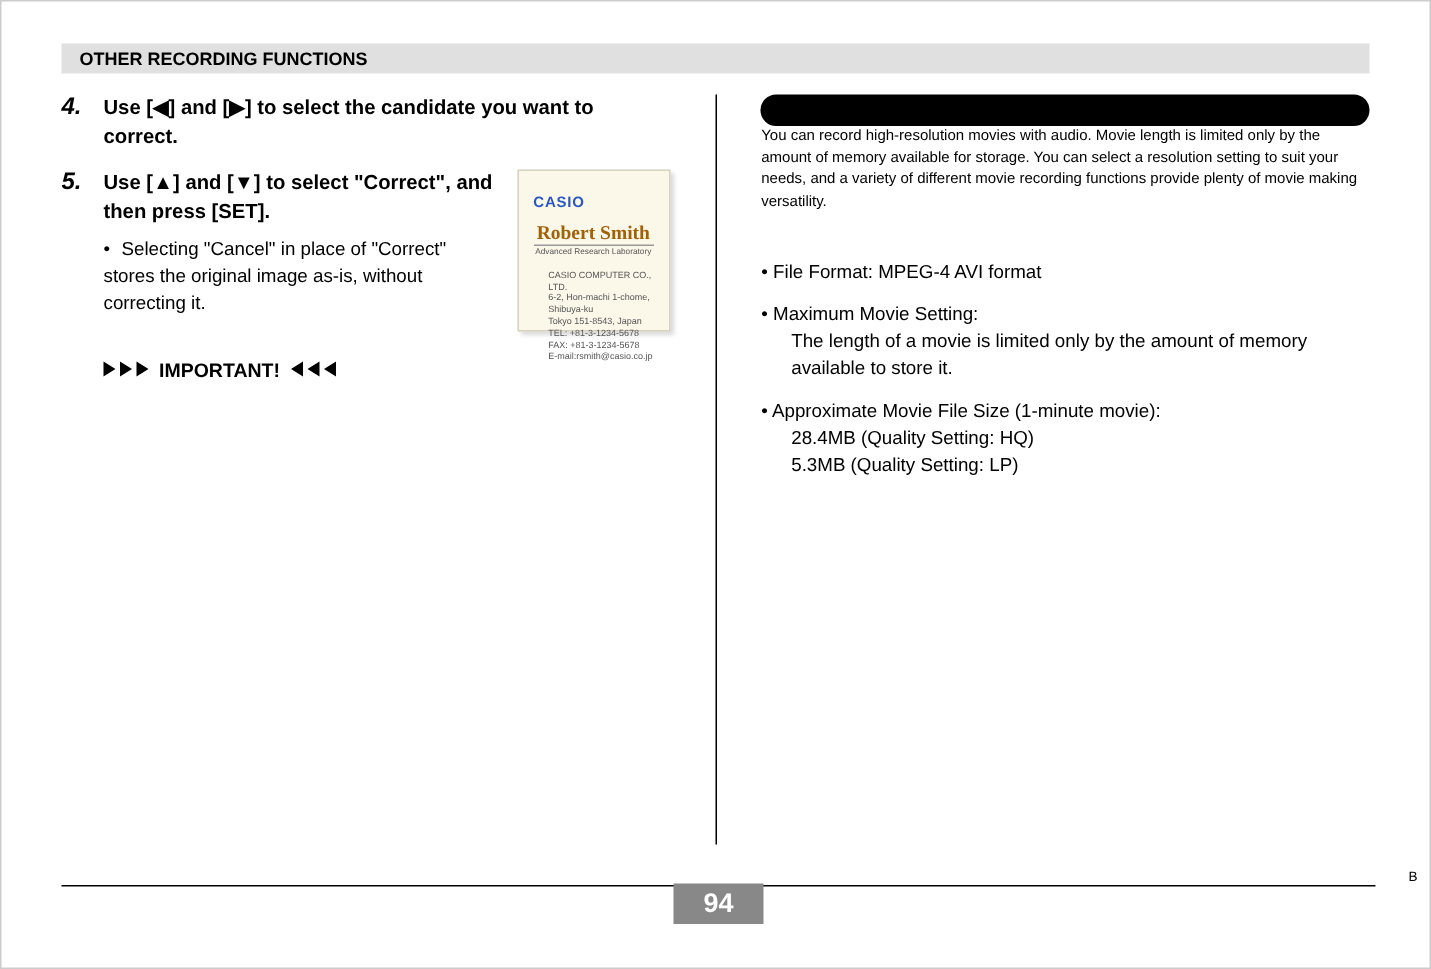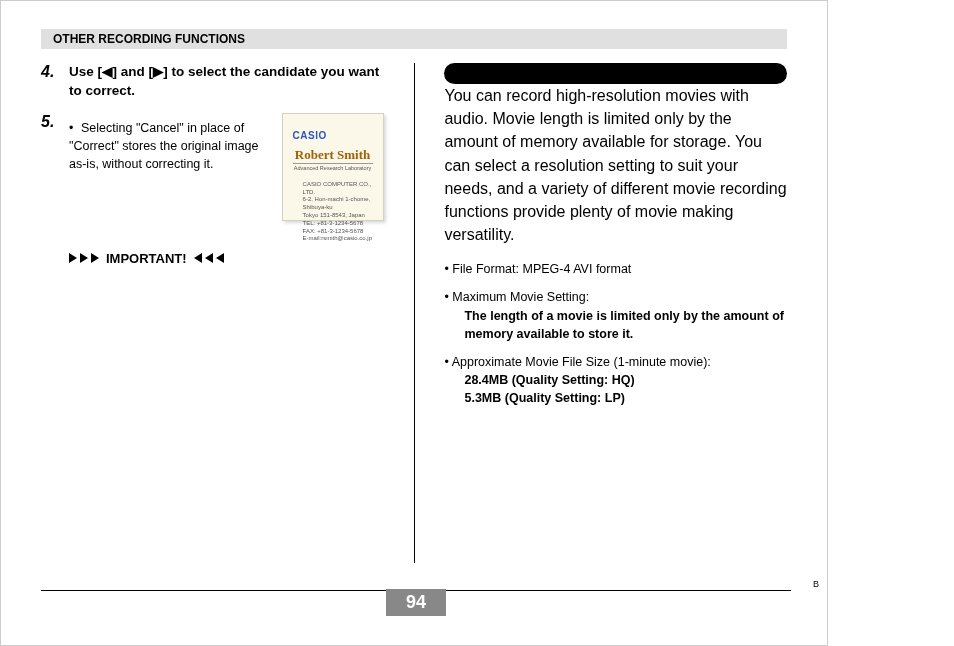--- a/index.html
+++ b/index.html
@@ -4,21 +4,21 @@
 <style>
   * { box-sizing: border-box; }
   body {
     margin: 0;
     background: #fff;
     font-family: Arial, Helvetica, sans-serif;
     font-size: 13px;
     color: #000;
   }
   .page {
-    width: 828px;
+    width: 954px;
     height: 646px;
     position: relative;
     border: 1px solid #ccc;
     padding: 28px 40px 0 40px;
   }
   .header-bar {
     background: #e0e0e0;
     padding: 3px 12px;
     font-weight: bold;
     font-size: 12px;
@@ -146,38 +146,37 @@
   .section-pill-wrap {
     background:#000;
     border-radius: 12px;
     padding-left:4px;
   }
   .section-pill-inner{
     display:block;
     padding:3px 8px;
   }
   .right-para {
-    font-size: 16px;
-    line-height: 1.45;
-    margin-bottom: 14px;
+    font-size: 10px;
+    line-height: 1.45;
+    margin-bottom: 30px;
   }
   .right-list {
     font-size: 12.5px;
     line-height: 1.45;
   }
   .right-item {
     margin-bottom: 10px;
     padding-left: 10px;
     text-indent: -10px;
   }
   .right-item .sub {
     display: block;
     padding-left: 10px;
     text-indent: 0;
-    font-weight: bold;
   }
   .footer {
     position: absolute;
     bottom: 54px;
     left: 40px;
     right: 36px;
     border-top: 1px solid #000;
   }
   .page-num-box {
     position: absolute;
@@ -210,20 +209,21 @@
 
       <div class="step">
         <div class="step-num">4.</div>
         <div class="step-body">Use [◀] and [▶] to select the candidate you want to correct.</div>
       </div>
 
       <div class="step">
         <div class="step-num">5.</div>
         <div class="step5-row">
           <div>
+            <div class="step5-text">Use [▲] and [▼] to select "Correct", and then press [SET].</div>
             <div class="step5-note">
               <span class="bul">•</span><span>Selecting "Cancel" in place of "Correct" stores the original image as-is, without correcting it.</span>
             </div>
           </div>
           <div class="card">
             <div class="card-logo">CASIO</div>
             <div class="card-name">Robert Smith</div>
             <div class="card-name-underline"></div>
             <div class="card-sub">Advanced Research Laboratory</div>
             <div class="card-lines">
@@ -235,21 +235,21 @@
               <div>E-mail:rsmith@casio.co.jp</div>
             </div>
           </div>
         </div>
       </div>
 
       <div class="important-row">
         <span class="tri-right"></span>
         <span class="tri-right"></span>
         <span class="tri-right"></span>
-        <span style="margin:12px 4px">IMPORTANT!</span>
+        <span style="margin:0 4px">IMPORTANT!</span>
         <span class="tri-left"></span>
         <span class="tri-left"></span>
         <span class="tri-left"></span>
       </div>
 
 
     </div>
 
     <div class="divider"></div>
 

